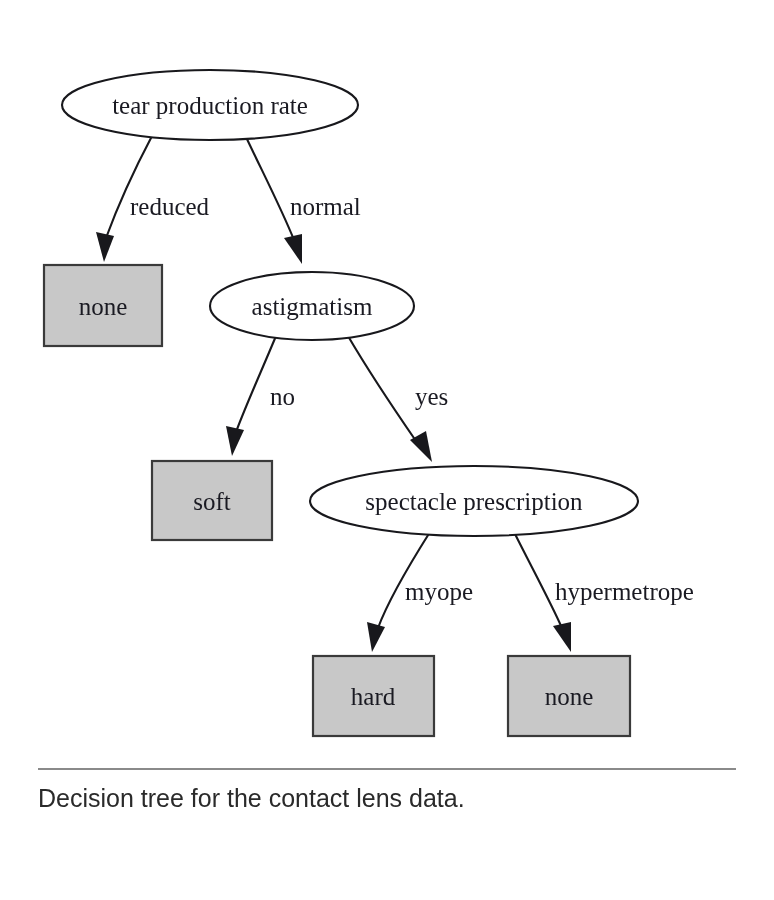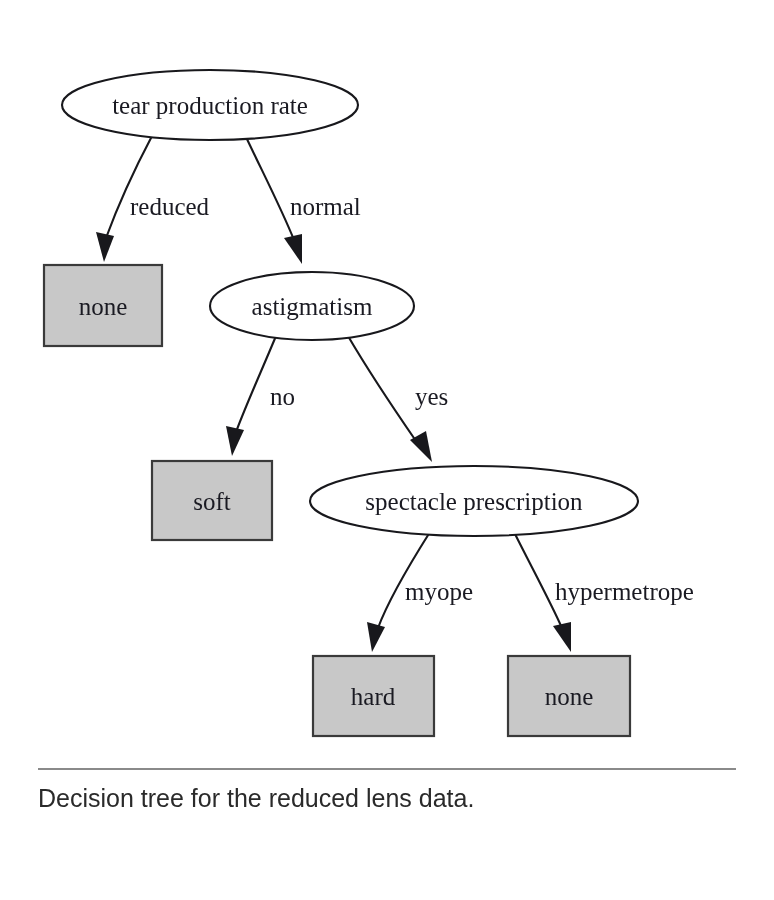--- a/index.html
+++ b/index.html
@@ -161,14 +161,14 @@
   <text class="edge-label" x="290" y="215">normal</text>
   <text class="edge-label" x="270" y="405">no</text>
   <text class="edge-label" x="415" y="405">yes</text>
   <text class="edge-label" x="405" y="600">myope</text>
   <text class="edge-label" x="555" y="600">hypermetrope</text>
 
 </svg>
 
 <div id="caption-block">
   <div id="caption-rule"></div>
-  <div id="caption-text">Decision tree for the reduced lens data.</div>
+  <div id="caption-text">Decision tree for the contact lens data.</div>
 </div>
 
 </body></html>

